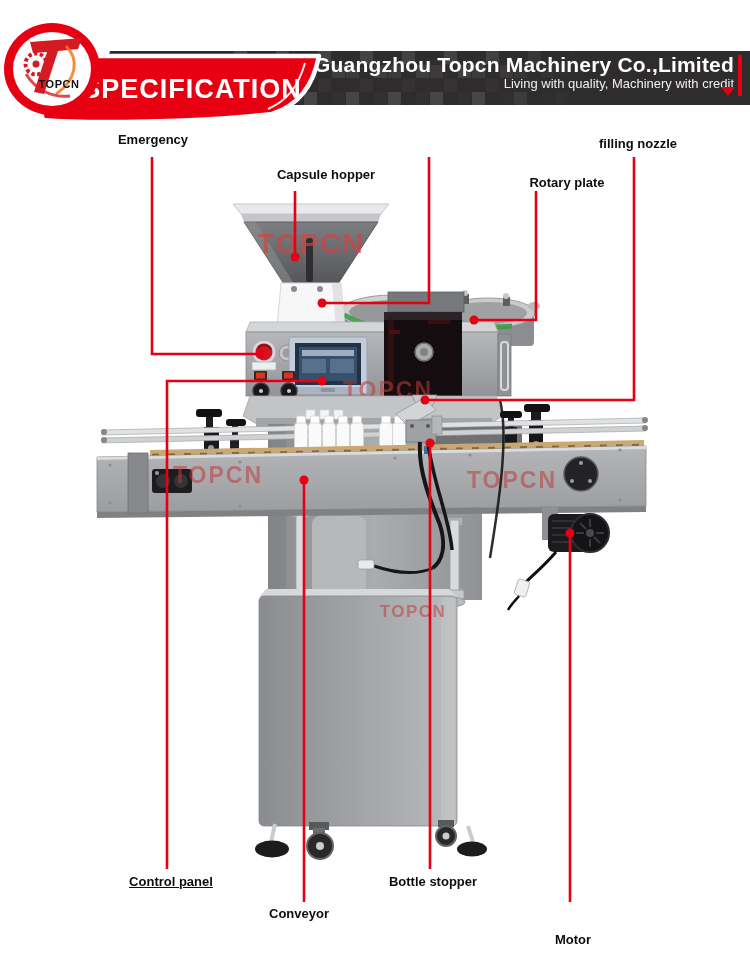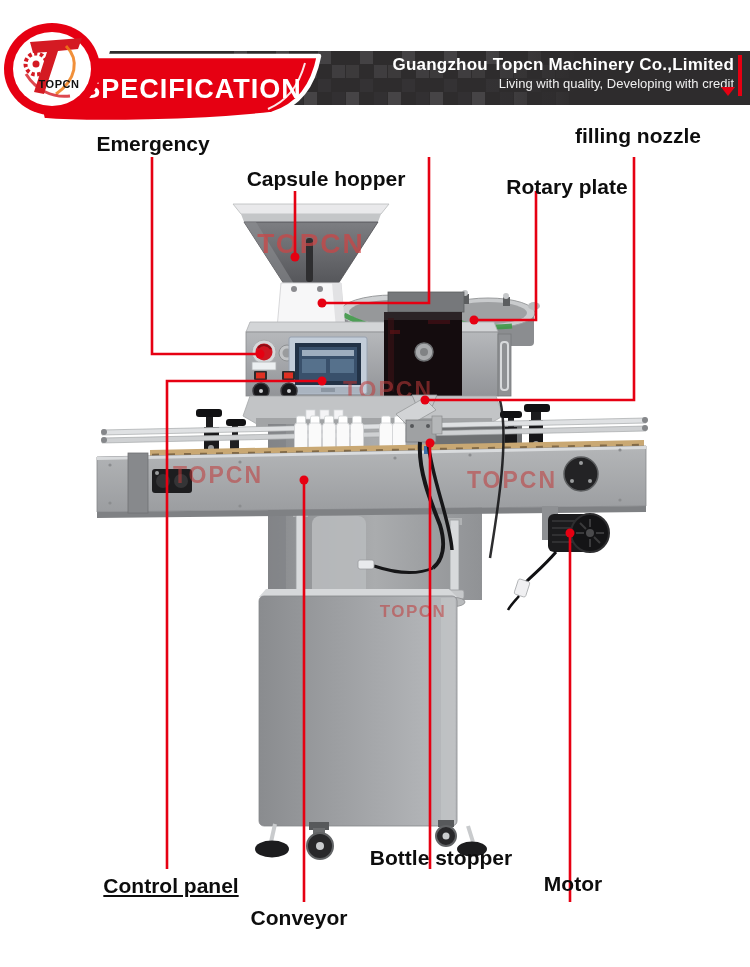--- a/index.html
+++ b/index.html
@@ -3,33 +3,33 @@
 <meta charset="utf-8">
 <style>
   html,body{margin:0;padding:0;background:#fff;}
   .stage{position:relative;width:750px;height:967px;background:#fff;overflow:hidden;
          font-family:"Liberation Sans",sans-serif;}
   
   .hdr-bar{position:absolute;left:94px;top:51px;width:656px;height:54px;background:#2e2c2d;
            clip-path:polygon(16px 0,100% 0,100% 100%,0 100%);}
   .hdr-mosaic{position:absolute;left:0;top:0;width:100%;height:100%;}
   .hdr-text{position:absolute;right:16px;top:4px;text-align:right;color:#fff;}
-  .hdr-company{font-size:17px;font-weight:700;line-height:20px;letter-spacing:.2px;padding-left:36px;}
+  .hdr-company{font-size:21px;font-weight:700;line-height:20px;letter-spacing:.2px;padding-left:36px;}
   .hdr-slogan{font-size:13px;font-weight:400;line-height:17px;color:#f0f0f0;}
   .hdr-redbar{position:absolute;right:8px;top:4px;width:4px;height:41px;background:#e60012;}
   .hdr-tri{position:absolute;right:15px;top:36px;width:0;height:0;
            border-left:7px solid transparent;border-right:7px solid transparent;
            border-top:9px solid #e60012;}
   .ribbon-svg{position:absolute;left:0;top:0;width:340px;height:140px;}
   .logo-svg{position:absolute;left:0;top:18px;width:112px;height:108px;}
   
   .machine-svg{position:absolute;left:0;top:0;width:750px;height:967px;}
   
   .callout-label{position:absolute;transform:translateX(-50%);white-space:nowrap;
-                 font-size:21px;font-weight:700;color:#0d0d0d;}
+                 font-size:13px;font-weight:700;color:#0d0d0d;}
 </style>
 </head>
 <body>
 
 <div class="stage">
 
   <svg class="machine-svg" viewBox="0 0 750 967">
     <defs>
       <linearGradient id="gHopper" x1="0" y1="0" x2="0" y2="1">
         <stop offset="0" stop-color="#7d7e82"></stop>
@@ -320,21 +320,21 @@
         <linearGradient id="mzFade" x1="0" y1="0" x2="1" y2="0">
           <stop offset="0" stop-color="#2e2c2d" stop-opacity="0"></stop>
           <stop offset="1" stop-color="#2e2c2d" stop-opacity="1"></stop>
         </linearGradient>
       </defs>
       <rect x="140" y="0" width="340" height="54" fill="url(#mz)" opacity="0.9"></rect>
       <rect x="390" y="0" width="95" height="54" fill="url(#mzFade)"></rect>
     </svg>
     <div class="hdr-text">
       <div class="hdr-company">Guangzhou Topcn Machinery Co.,Limited</div>
-      <div class="hdr-slogan">Living with quality, Developing with credit</div>
+      <div class="hdr-slogan">Living with quality, Machinery with credit</div>
     </div>
     <div class="hdr-redbar"></div>
     <div class="hdr-tri"></div>
   </div>
 
   <svg class="ribbon-svg" viewBox="0 0 340 140">
     <path d="M97,56 L319,56 C313,86 299,105 272,114 C200,122 90,124 43,120 C37,99 36,76 40,56 Z" fill="#e60012" stroke="#ffffff" stroke-width="4.5" stroke-linejoin="round"></path>
     <path d="M305,63 C298,88 286,101 268,109" fill="none" stroke="#ffffff" stroke-width="2" opacity="0.9"></path>
     <text x="192" y="98" font-size="27" font-weight="bold" letter-spacing="1" text-anchor="middle" fill="#ffffff">SPECIFICATION</text>
   </svg>
@@ -346,19 +346,19 @@
     <circle cx="36" cy="46" r="3.5" fill="#d41a23"></circle>
     <path d="M30,24 L82,20 L78,31 L58,33 L44,76 L34,74 L47,34 L33,35 Z" fill="#d41a23"></path>
     <path d="M66,28 C80,42 76,62 56,76" fill="none" stroke="#ef7d18" stroke-width="3" opacity="0.85"></path>
     <path d="M26,56 C36,72 52,80 70,78" fill="none" stroke="#d41a23" stroke-width="3" opacity="0.8"></path>
     <text x="59" y="70" font-size="11" font-weight="bold" letter-spacing="0.5" text-anchor="middle" fill="#111111">TOPCN</text>
   </svg>
 
   <div class="callout-label" style="left:153px;top:132px;">Emergency</div>
   <div class="callout-label" style="left:326px;top:167px;">Capsule hopper</div>
   <div class="callout-label" style="left:567px;top:167px;margin-top:8px;">Rotary plate</div>
-  <div class="callout-label" style="left:638px;top:124px;">filling nozzle</div>
+  <div class="callout-label" style="left:638px;top:136px;">filling nozzle</div>
   <div class="callout-label" style="left:171px;top:874px;text-decoration:underline;">Control panel</div>
   <div class="callout-label" style="left:299px;top:906px;">Conveyor</div>
-  <div class="callout-label" style="left:433px;top:846px;margin-left:8px;">Bottle stopper</div>
-  <div class="callout-label" style="left:573px;top:872px;">Motor</div>
+  <div class="callout-label" style="left:433px;top:874px;">Bottle stopper</div>
+  <div class="callout-label" style="left:573px;top:932px;">Motor</div>
 
 </div>
 
 </body></html>

